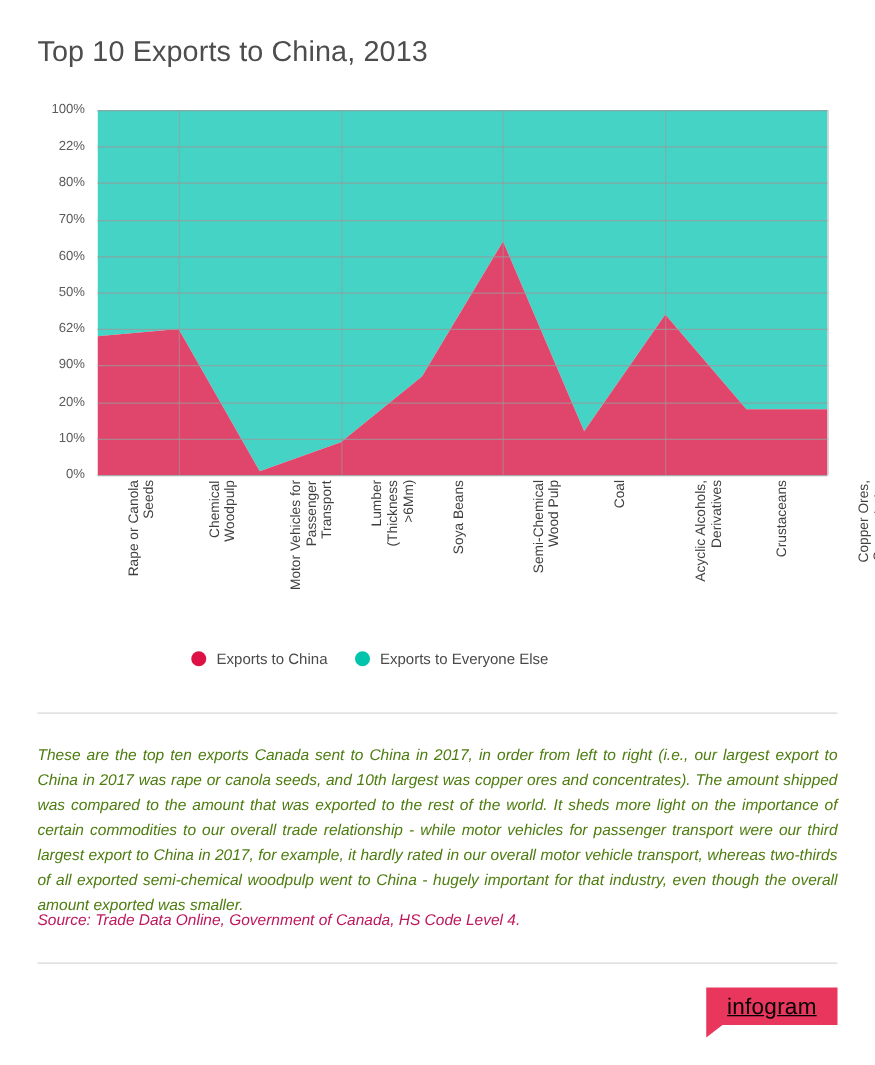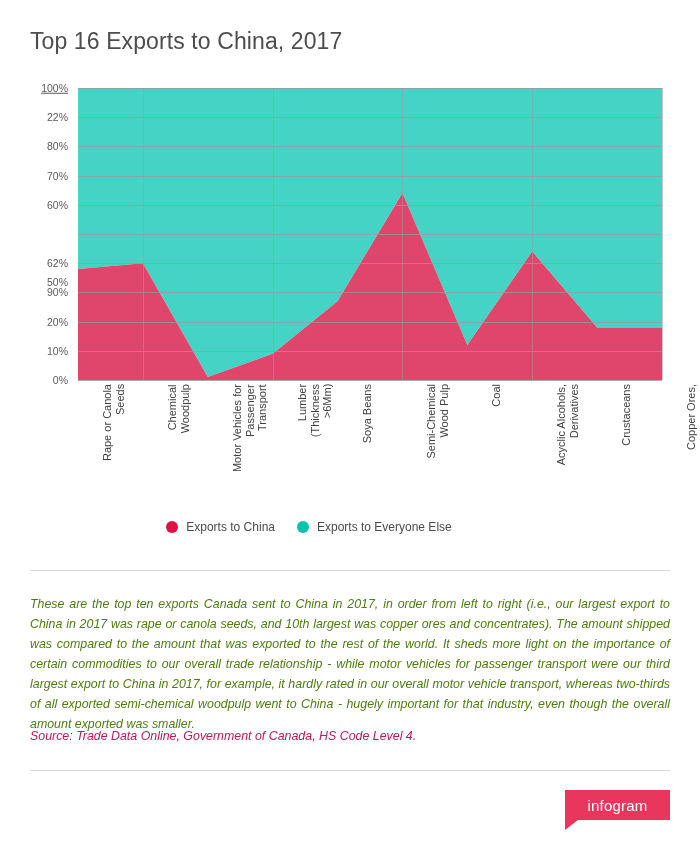--- a/index.html
+++ b/index.html
@@ -122,21 +122,21 @@
     writing-mode: vertical-rl;
     transform: rotate(180deg);
     transform-origin: center;
     text-align: right;
     white-space: pre-line;
   }
 
   
   .legend {
     position: absolute;
-    left: 17px;
+    left: 4px;
     top: 432px;
     width: 584px;
     display: flex;
     justify-content: center;
     align-items: center;
     gap: 22px;
     text-align: center;
   }
   .legend-item {
     display: flex;
@@ -194,52 +194,53 @@
     left: 565px;
     top: 790px;
     width: 105px;
     height: 30px;
     background: #e8365d;
     display: flex;
     align-items: center;
     justify-content: center;
   }
   .badge-text {
-    color: #ffffff;
-    font-size: 15px;
+    color: #000000;
+    font-size: 18px;
     letter-spacing: 0.2px;
+    text-decoration: underline;
   }
   .badge-tail {
     position: absolute;
     left: 565px;
     top: 820px;
     width: 0;
     height: 0;
     border-left: 13px solid #e8365d;
     border-bottom: 10px solid transparent;
   }
 </style>
 </head>
 <body>
 
 <div class="page">
 
-  <div class="chart-title">Top 16 Exports to China, 2017</div>
+  <div class="chart-title">Top 10 Exports to China, 2013</div>
 
   <div class="chart-wrap">
 
     <div class="plot-outer">
 
       <div class="y-labels">
-          <div class="y-label" style="top: 0px; text-decoration: underline;">100%</div>
+          <div class="y-label" style="top: 0px;">100%</div>
           <div class="y-label" style="top: 29.2px;">22%</div>
           <div class="y-label" style="top: 58.4px;">80%</div>
           <div class="y-label" style="top: 87.6px;">70%</div>
           <div class="y-label" style="top: 116.8px;">60%</div>
-          <div class="y-label" style="top: 146px; margin-top: 48px;">50%</div>
+          <div class="y-label" style="top: 146px;">50%</div>
           <div class="y-label" style="top: 175.2px;">62%</div>
           <div class="y-label" style="top: 204.4px;">90%</div>
           <div class="y-label" style="top: 233.6px;">20%</div>
           <div class="y-label" style="top: 262.8px;">10%</div>
           <div class="y-label" style="top: 292px;">0%</div>
         </div>
 
       <div class="plot-area">
         <svg class="svg-area" viewBox="0 0 584 292" preserveAspectRatio="none">
           <polygon id="areaTop" points="0,0 584,0 584.00,239.44 519.11,239.44 454.22,163.52 389.33,256.96 324.44,105.12 259.56,213.16 194.67,265.72 129.78,289.08 64.89,175.20 0.00,181.04" fill="#45d3c5"></polygon>

